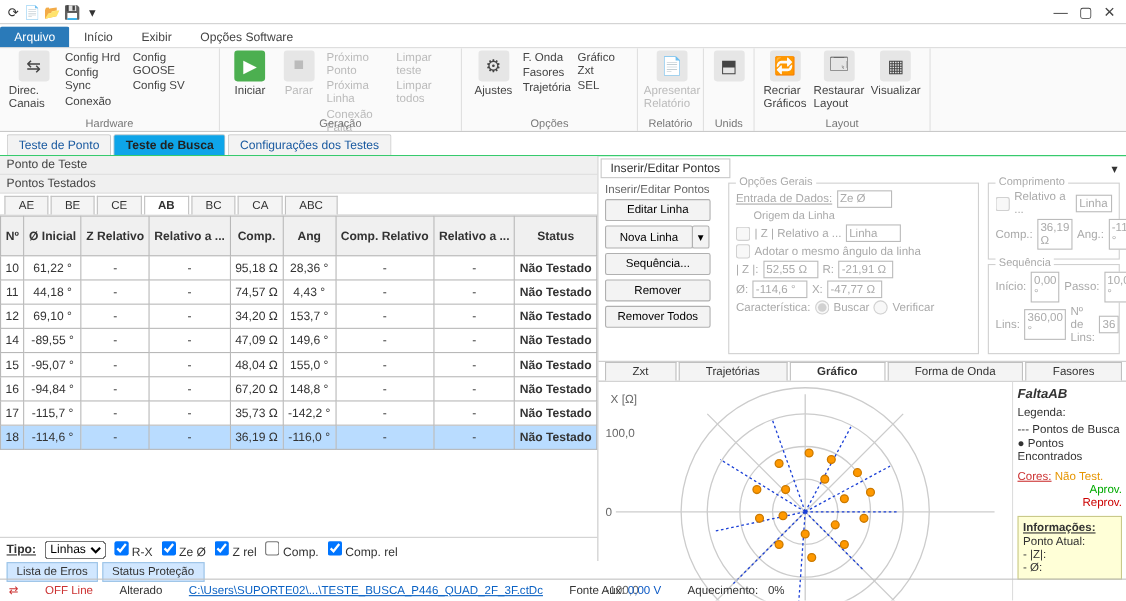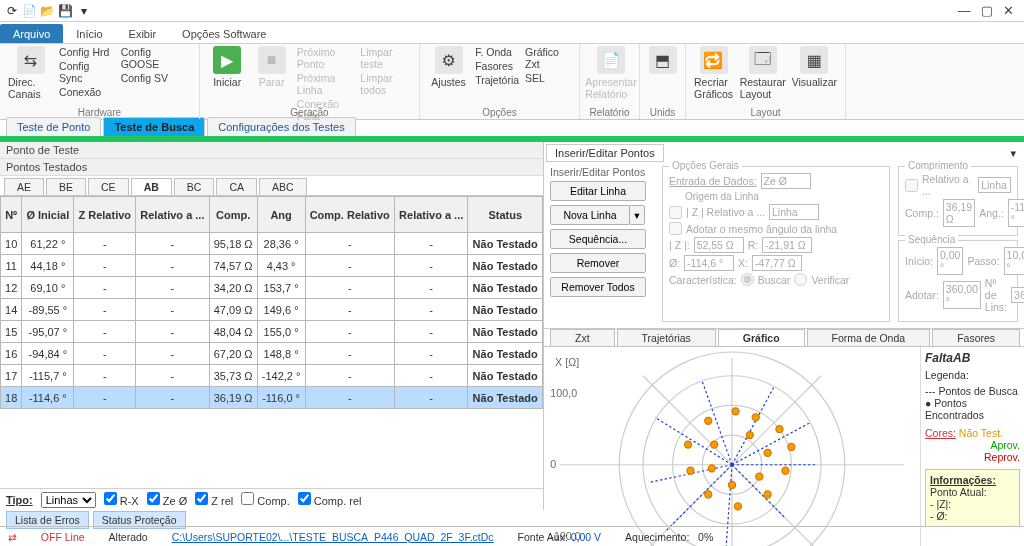--- a/index.html
+++ b/index.html
@@ -12,21 +12,21 @@
 .ribbon-tabs { height: 22px; display: flex; align-items: flex-end; border-bottom: 1px solid #d0d0d0; }
 .ribbon-tabs .tab { padding: 3px 12px; font-size: 11px; color: #444; border: 1px solid transparent; border-bottom: none; }
 .ribbon-tabs .tab.file { background: #2a7ab9; color: #fff; border-radius: 2px 2px 0 0; }
 .ribbon { height: 76px; display: flex; border-bottom: 1px solid #c9c9c9; background: #fafafa; }
 .ribbon-group { padding: 2px 8px 0 8px; border-right: 1px solid #e0e0e0; display: flex; flex-direction: column; position: relative; }
 .ribbon-group .gtitle { position: absolute; bottom: 1px; left: 0; right: 0; text-align: center; font-size: 10px; color: #777; }
 .ribbon-group .cols { display: flex; gap: 6px; flex: 1; }
 .rcol { display: flex; flex-direction: column; gap: 2px; font-size: 10.5px; color: #444; justify-content: flex-start; }
 .rbig { display: flex; flex-direction: column; align-items: center; font-size: 10.5px; color: #444; width: 46px; gap: 2px; }
 .rbig .icon32 { width: 28px; height: 28px; background: #e6e6e6; border-radius: 3px; display: flex; align-items: center; justify-content: center; font-size: 16px; }
-.subtabs { height: 22px; display: flex; align-items: flex-end; border-bottom: 6px solid #22c55e; padding-left: 6px; gap: 2px; }
+.subtabs { height: 22px; display: flex; align-items: flex-end; border-bottom: 1px solid #22c55e; padding-left: 6px; gap: 2px; }
 .subtabs .st { padding: 3px 10px; font-size: 11px; color: #1a5aa0; border: 1px solid #c9c9c9; border-bottom: none; background: #f3f3f3; border-radius: 2px 2px 0 0; }
 .subtabs .st.active { background: #0ea5e9; font-weight: bold; color: #222; }
 .work { display: flex; height: 368px; }
 .left { width: 603px; border-right: 1px solid #c9c9c9; display: flex; flex-direction: column; }
 .right { flex: 1; display: flex; flex-direction: column; }
 .paneltitle { padding: 2px 6px; background: #f0f0f0; border-bottom: 1px solid #ddd; font-size: 11px; color: #444; }
 .fault-tabs { height: 20px; display: flex; border-bottom: 1px solid #c9c9c9; padding-left: 4px; gap: 2px; align-items: flex-end; }
 .fault-tabs .ft { padding: 2px 12px; font-size: 10.5px; border: 1px solid #c0c0c0; border-bottom: none; background: #f4f4f4; }
 .fault-tabs .ft.active { background: #fff; font-weight: bold; }
 .tablewrap { flex: 1; overflow: auto; }
@@ -391,21 +391,21 @@
           </div>
           <div class="fieldset gray">
             <div class="legend">Sequência</div>
             <div class="row">
                 <span>Início:</span>
                 <span class="inp" style="width:34px">0,00 °</span> 
                 <span>Passo:</span>
                 <span class="inp" style="width:34px">10,00 °</span>
               </div>
             <div class="row">
-                <span>Adotar:</span>
+                <span>Lins:</span>
                 <span class="inp" style="width:38px">360,00 °</span> 
                 <span>Nº de Lins:</span>
                 <span class="inp" style="width:22px">36</span>
               </div>
           </div>
         </div>
       </div>
     </div>
 
     <div class="graph-tabs">

